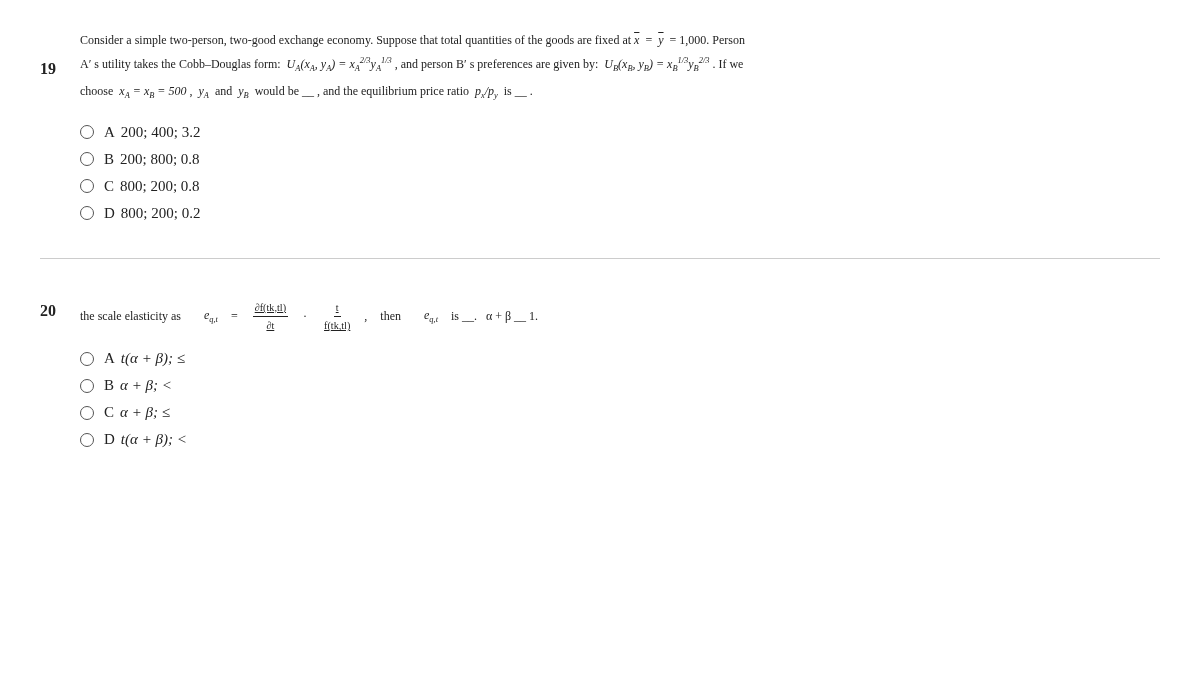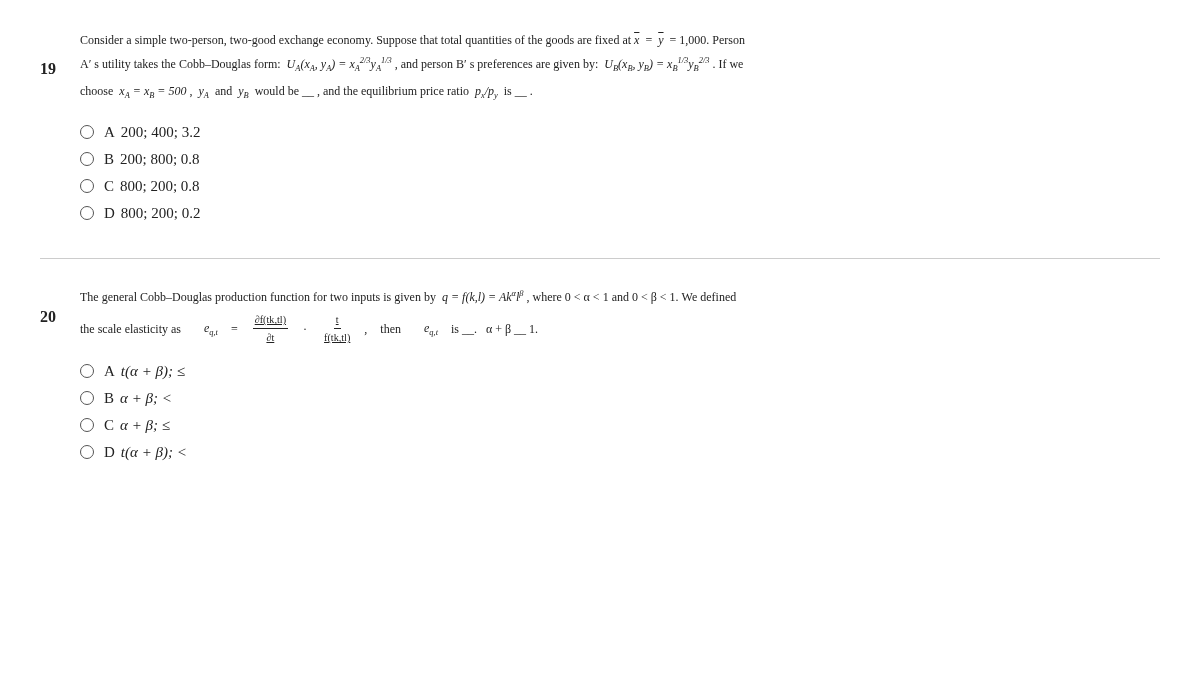--- a/index.html
+++ b/index.html
@@ -80,21 +80,21 @@
     .frac .num { border-bottom: 1px solid #222; padding: 0 2px; text-align: center; }
     .frac .den { padding: 0 2px; text-align: center; }
     .overbar {
       text-decoration: overline;
     }
     .scale-elasticity-line {
       display: flex;
       align-items: center;
       flex-wrap: wrap;
       gap: 10px;
-      margin-top: 4px;
+      margin-top: 12px;
     }
   </style>
 </head>
 <body>
 
 <div class="question-block">
   <div class="question-header">
     <span class="question-number">19</span>
     <div class="question-text">
 
@@ -156,27 +156,20 @@
   </div>
 </div>
 
 <hr class="divider">
 
 <div class="question-block">
   <div class="question-header">
     <span class="question-number">20</span>
     <div class="question-text">
 
-      <span class="line">
-        The general Cobb–Douglas production function for two inputs is given by&nbsp;
-        <span class="math">
-          q = f(k,l) = Ak<sup>α</sup>l<sup>β</sup>
-        </span>,
-        where&nbsp;0 &lt; α &lt; 1 and 0 &lt; β &lt; 1. We defined
-      </span>
 
       <span class="scale-elasticity-line">
         <span>the scale elasticity as</span>
         &nbsp;
         <span class="math">e<sub>q,t</sub></span>
         &nbsp;=&nbsp;
         
         <span class="frac">
           <span class="num">∂f(tk,tl)</span>
           <span class="den">∂t</span>

